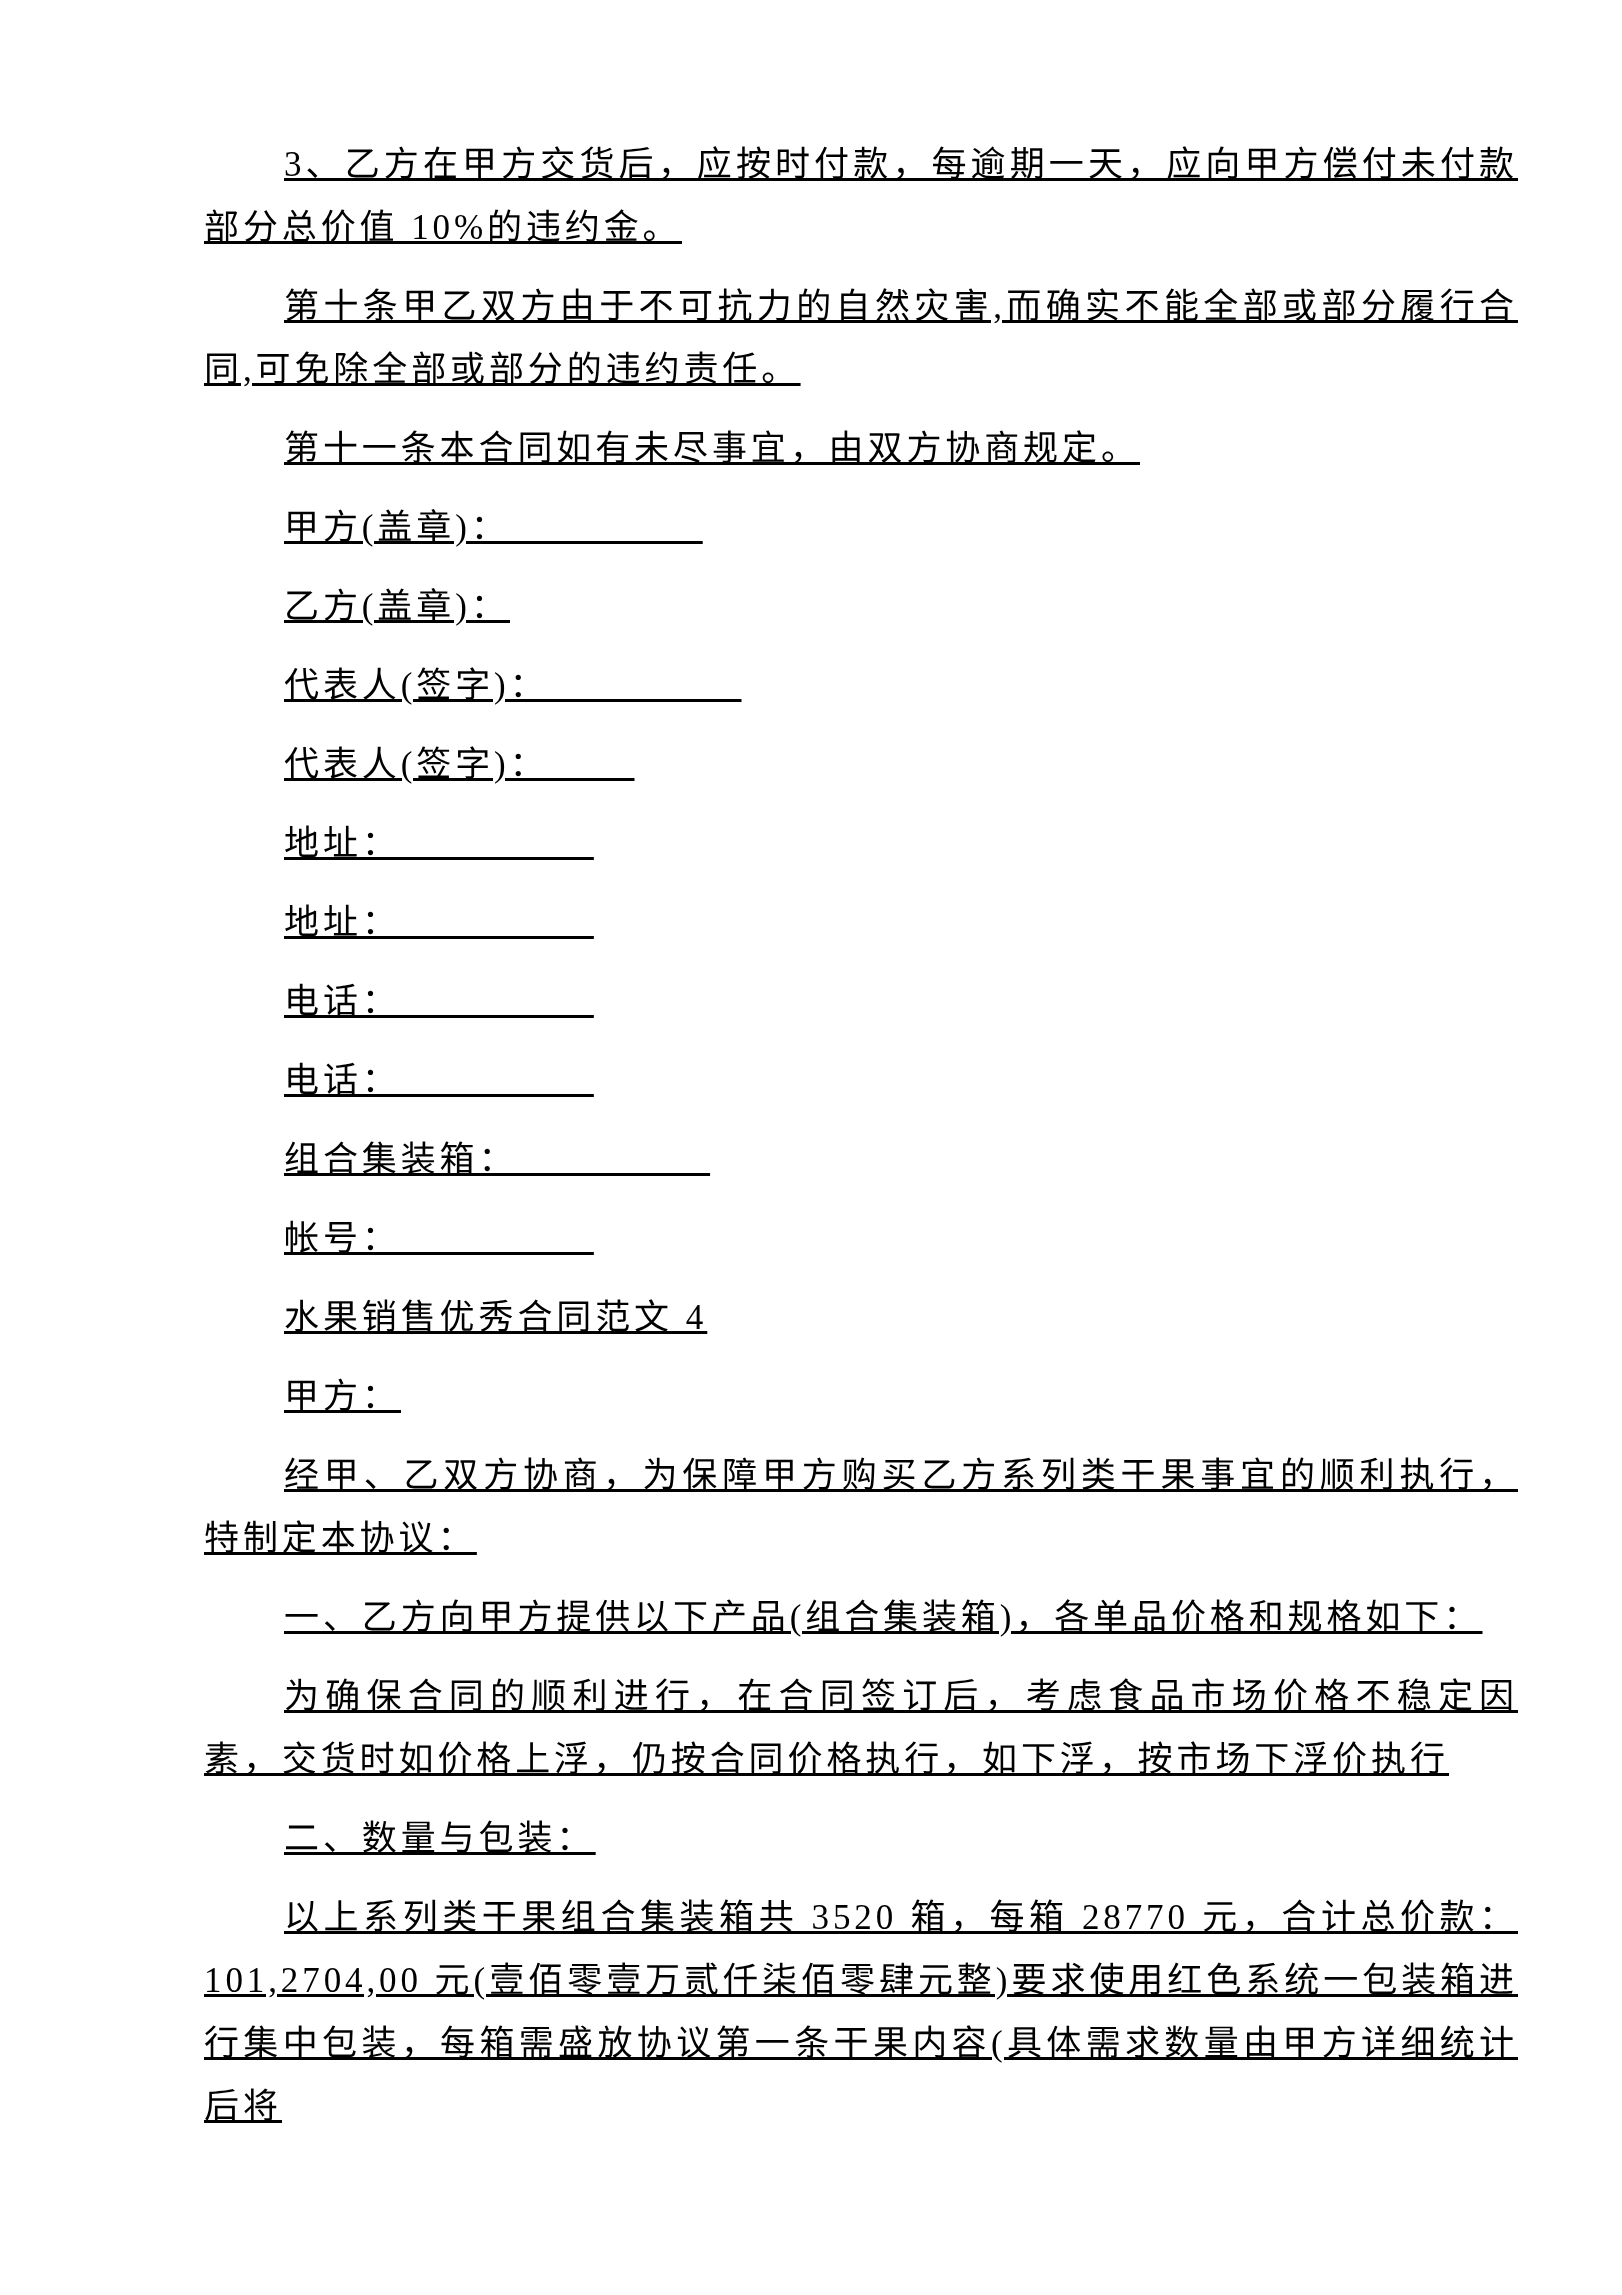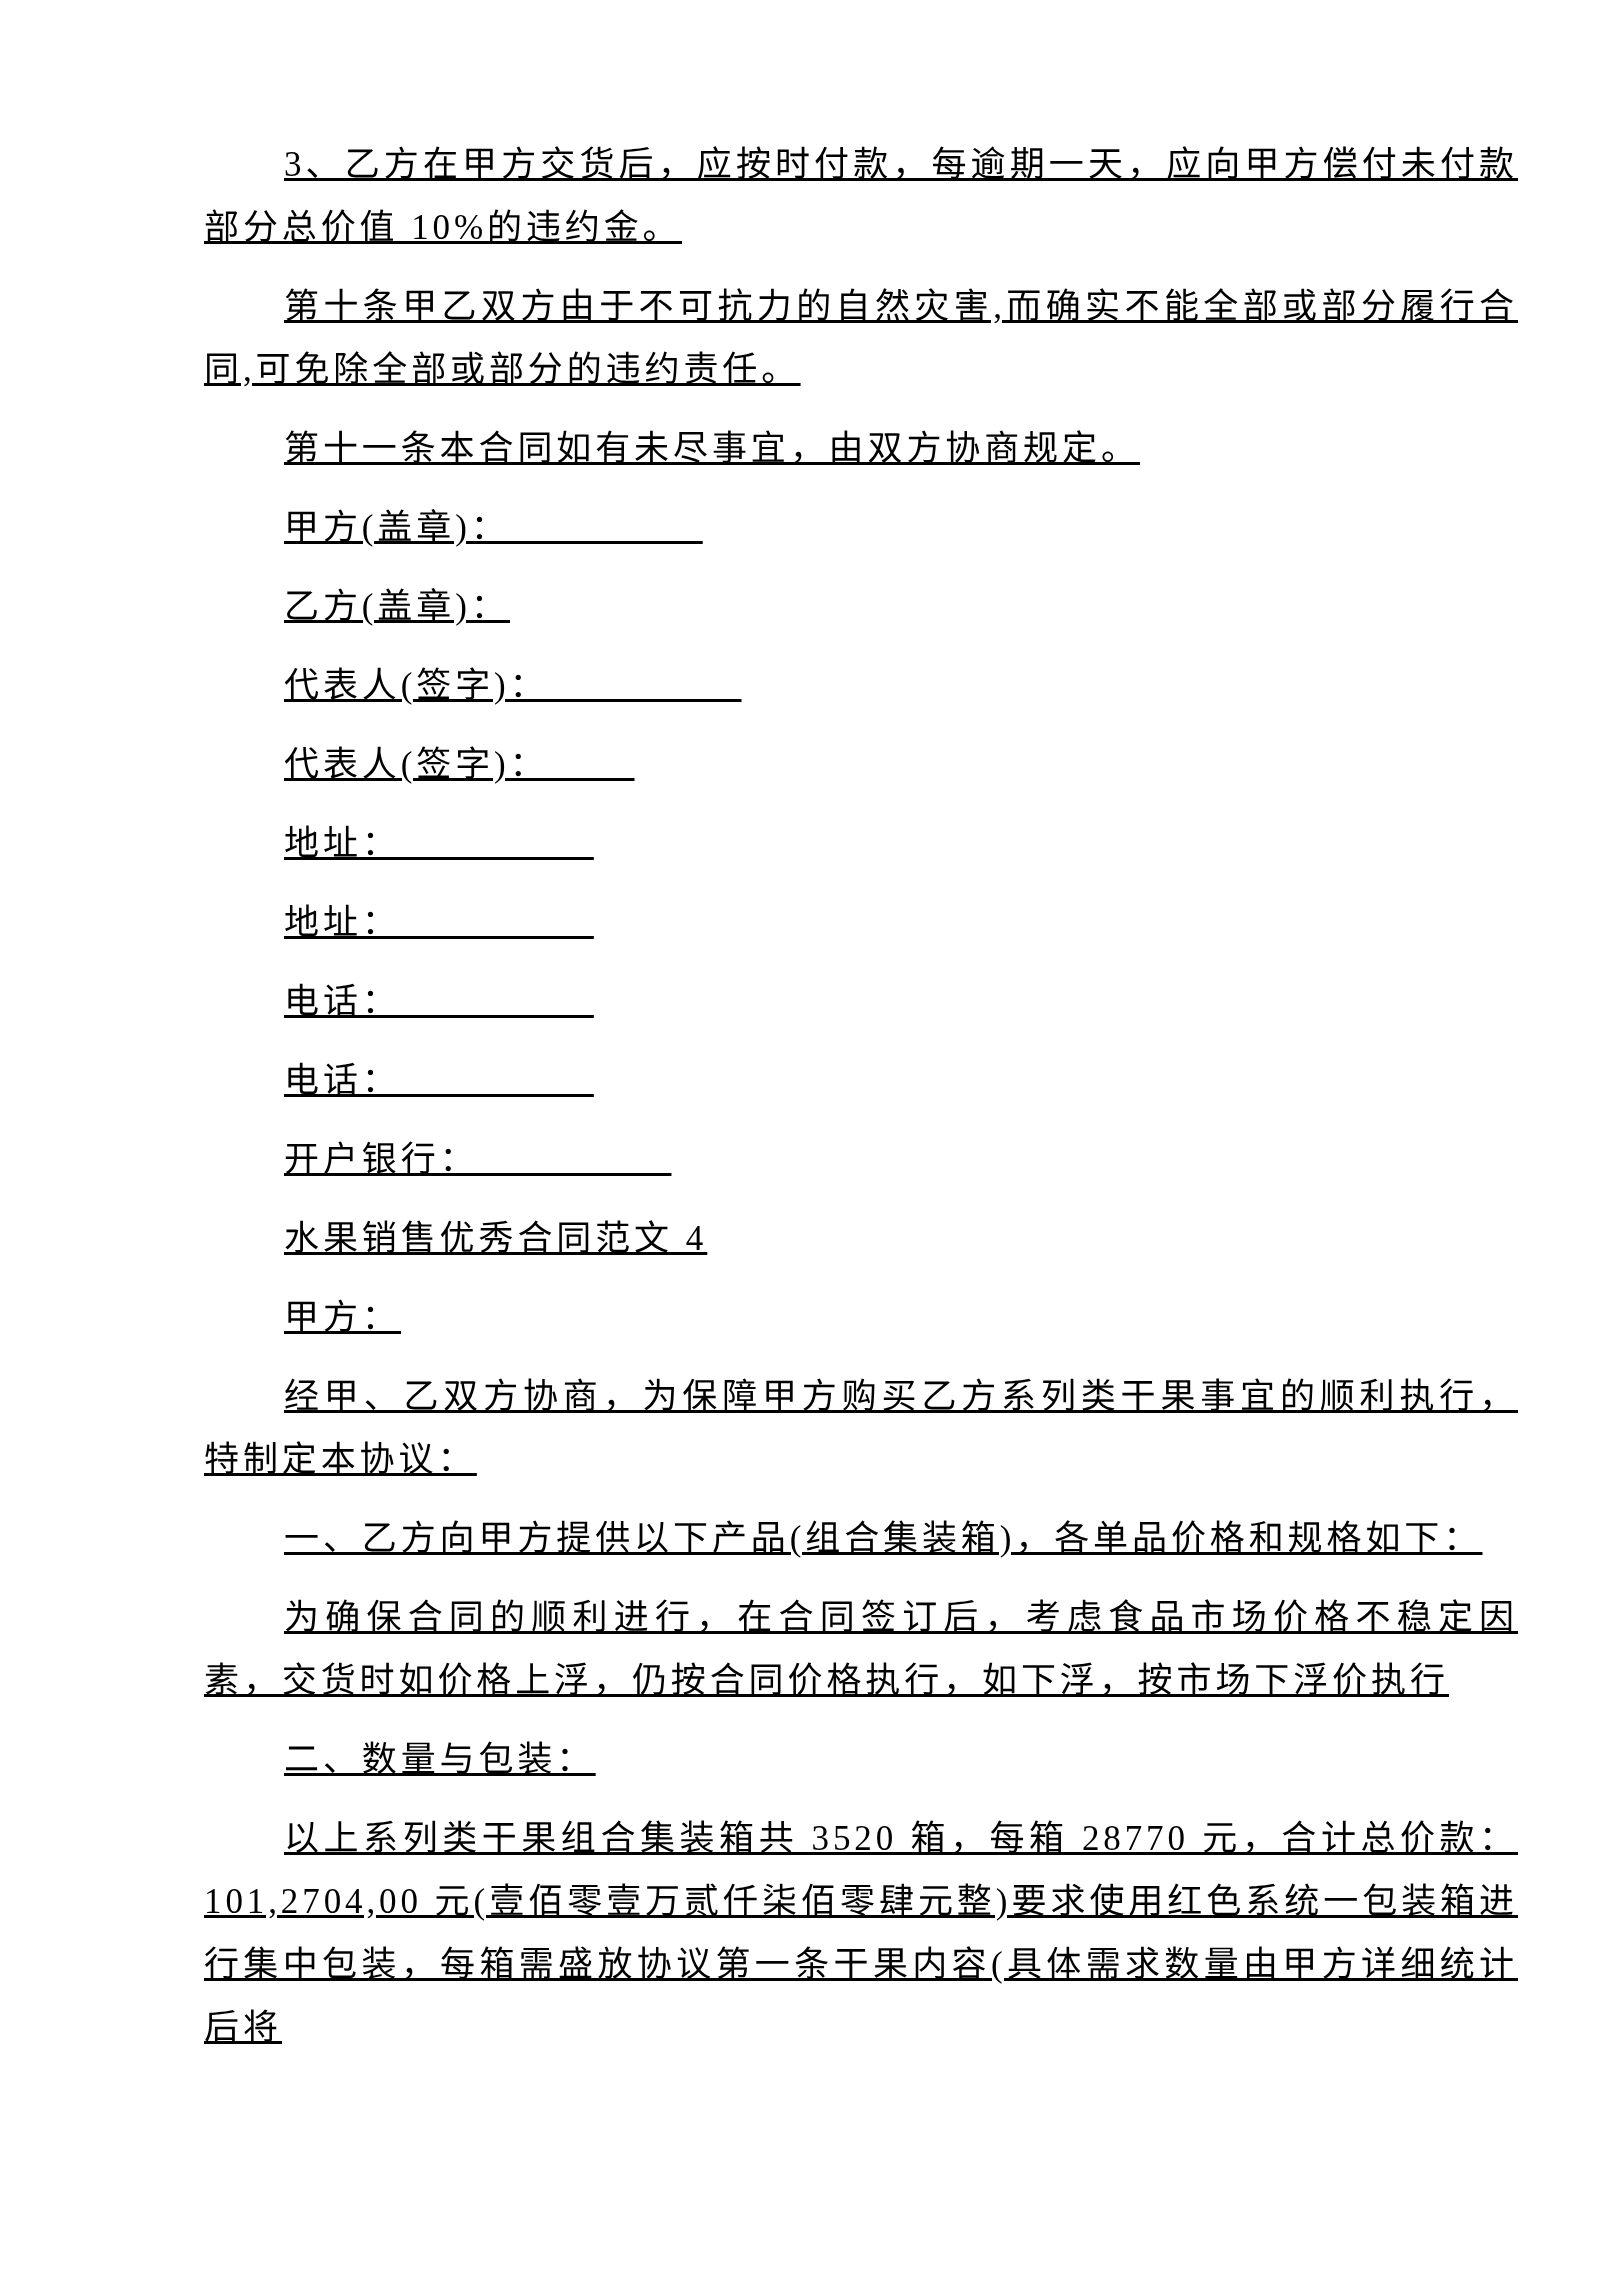--- a/index.html
+++ b/index.html
@@ -37,21 +37,22 @@
     <p>第十条甲乙双方由于不可抗力的自然灾害,而确实不能全部或部分履行合同,可免除全部或部分的违约责任。</p>
     <p>第十一条本合同如有未尽事宜，由双方协商规定。</p>
     <p>甲方(盖章)：_________</p>
     <p>乙方(盖章)：</p>
     <p>代表人(签字)：_________</p>
     <p>代表人(签字)：____</p>
     <p>地址：_________</p>
     <p>地址：_________</p>
     <p>电话：_________</p>
     <p>电话：_________</p>
-    <p>开户银行：_________</p>
+    <p>组合集装箱：_________</p>
+    <p>帐号：_________</p>
     <p>水果销售优秀合同范文 4</p>
     <p>甲方：</p>
     <p>经甲、乙双方协商，为保障甲方购买乙方系列类干果事宜的顺利执行，特制定本协议：</p>
     <p>一、乙方向甲方提供以下产品(组合集装箱)，各单品价格和规格如下：</p>
     <p>为确保合同的顺利进行，在合同签订后，考虑食品市场价格不稳定因素，交货时如价格上浮，仍按合同价格执行，如下浮，按市场下浮价执行</p>
     <p>二、数量与包装：</p>
     <p>以上系列类干果组合集装箱共 3520 箱，每箱 28770 元，合计总价款：101,2704,00 元(壹佰零壹万贰仟柒佰零肆元整)要求使用红色系统一包装箱进行集中包装，每箱需盛放协议第一条干果内容(具体需求数量由甲方详细统计后将</p>
   </div>
 </div>
 

